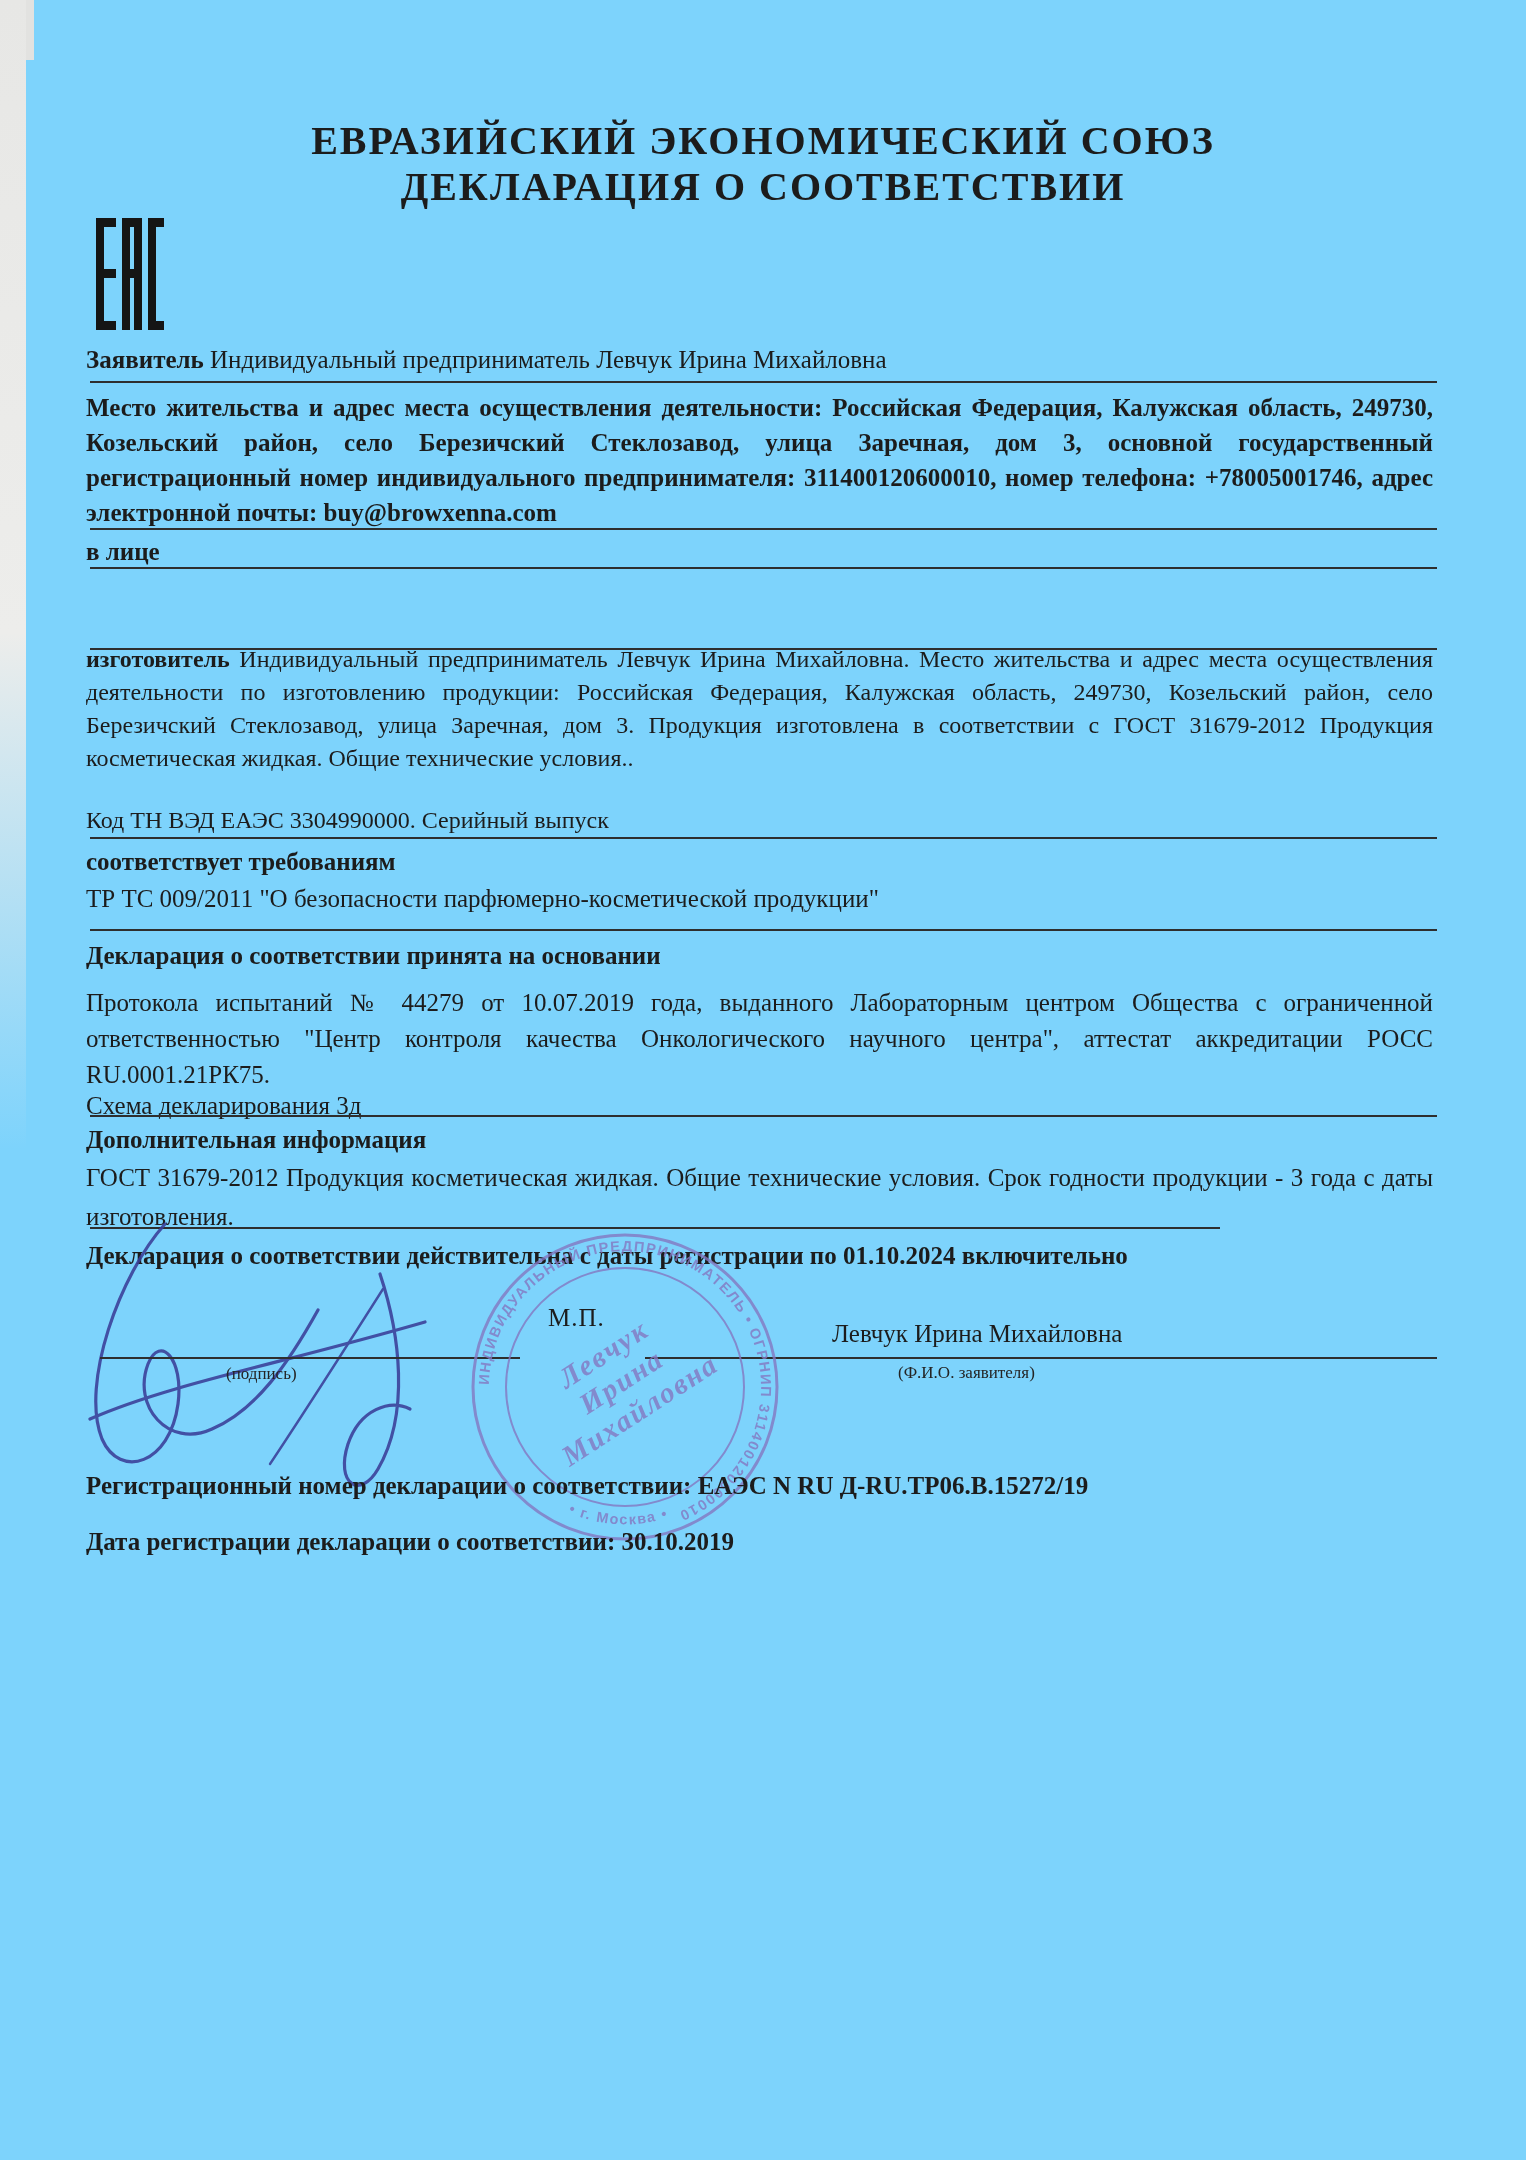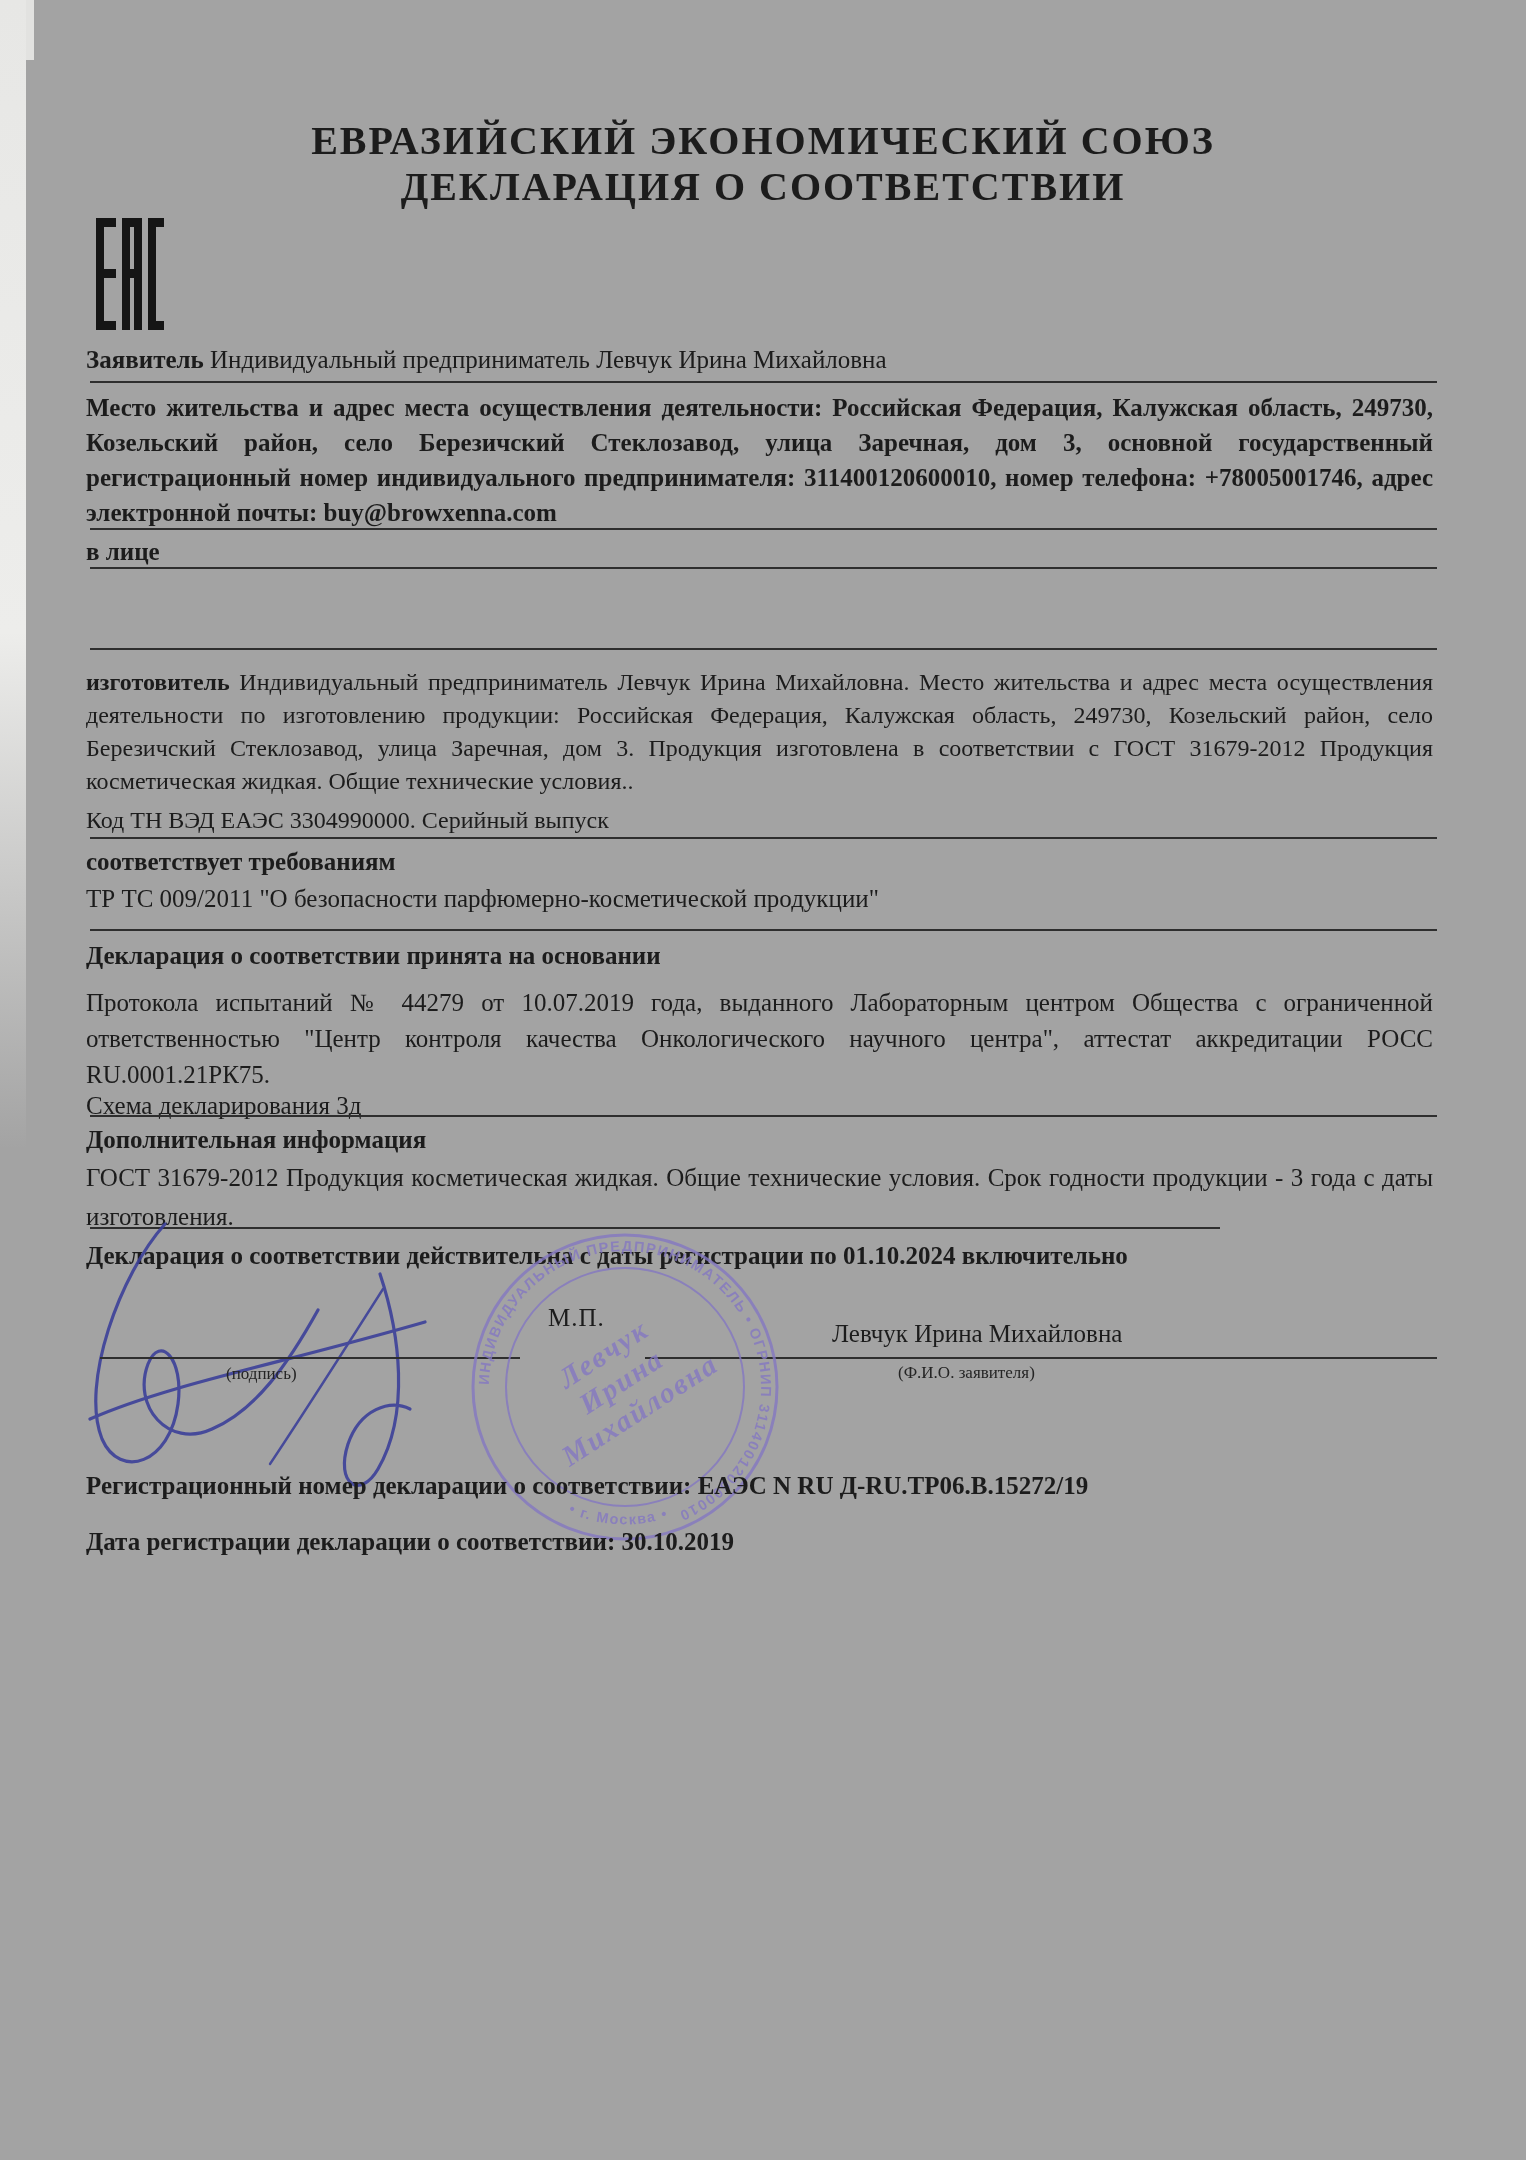--- a/index.html
+++ b/index.html
@@ -1,17 +1,17 @@
 <!DOCTYPE html>
 <html><head>
 <meta charset="utf-8">
 <style>
   html,body{margin:0;padding:0;background:#fff;}
   .page{
-    position:relative;width:1526px;height:2160px;background:#a3a3a3;
+    position:relative;width:1526px;height:2160px;background:#7dd3fc;
     font-family:"Liberation Serif","DejaVu Serif",serif;color:#1c1c1c;overflow:hidden;
   }
   .abs{position:absolute;}
   .b{font-weight:700;}
   .block{position:absolute;left:86px;width:1347px;font-size:25px;line-height:35px;}
   .j{text-align:justify;}
   .rule{position:absolute;height:0;border-top:2px solid #2e2e2e;}
   .cap{font-size:17px;color:#242424;}
   .title{
     position:absolute;left:0;top:118px;width:100%;text-align:center;
@@ -64,21 +64,21 @@
   <div class="rule" style="left:90px;top:381px;width:1347px;"></div>
 
   <div class="block j" style="top:390px;font-weight:bold;">Место жительства и адрес места осуществления деятельности: Российская Федерация, Калужская область, 249730, Козельский район, село Березичский Стеклозавод, улица Заречная, дом 3, основной государственный регистрационный номер индивидуального предпринимателя: 311400120600010, номер телефона: +78005001746, адрес электронной почты: buy@browxenna.com</div>
   <div class="rule" style="left:90px;top:528px;width:1347px;"></div>
 
   <div class="block b" style="top:534px;">в лице</div>
   <div class="rule" style="left:90px;top:567px;width:1347px;"></div>
 
   <div class="rule" style="left:90px;top:648px;width:1347px;"></div>
 
-  <div class="block j" style="top:642px;font-size:24px;line-height:33px;top:643px;margin-top:23px;">
+  <div class="block j" style="top:642px;font-size:24px;line-height:33px;top:643px;">
     <span class="b">изготовитель</span>
     <span>Индивидуальный предприниматель Левчук Ирина Михайловна. Место жительства и адрес места осуществления деятельности по изготовлению продукции: Российская Федерация, Калужская область, 249730, Козельский район, село Березичский Стеклозавод, улица Заречная, дом 3. Продукция изготовлена в соответствии с ГОСТ 31679-2012 Продукция косметическая жидкая. Общие технические условия..</span>
   </div>
   <div class="block" style="top:803px;font-size:24px;">Код ТН ВЭД ЕАЭС 3304990000. Серийный выпуск</div>
   <div class="rule" style="left:90px;top:837px;width:1347px;"></div>
 
   <div class="block b" style="top:844px;">соответствует требованиям</div>
   <div class="block" style="top:881px;">ТР ТС 009/2011 "О безопасности парфюмерно-косметической продукции"</div>
   <div class="rule" style="left:90px;top:929px;width:1347px;"></div>
 

